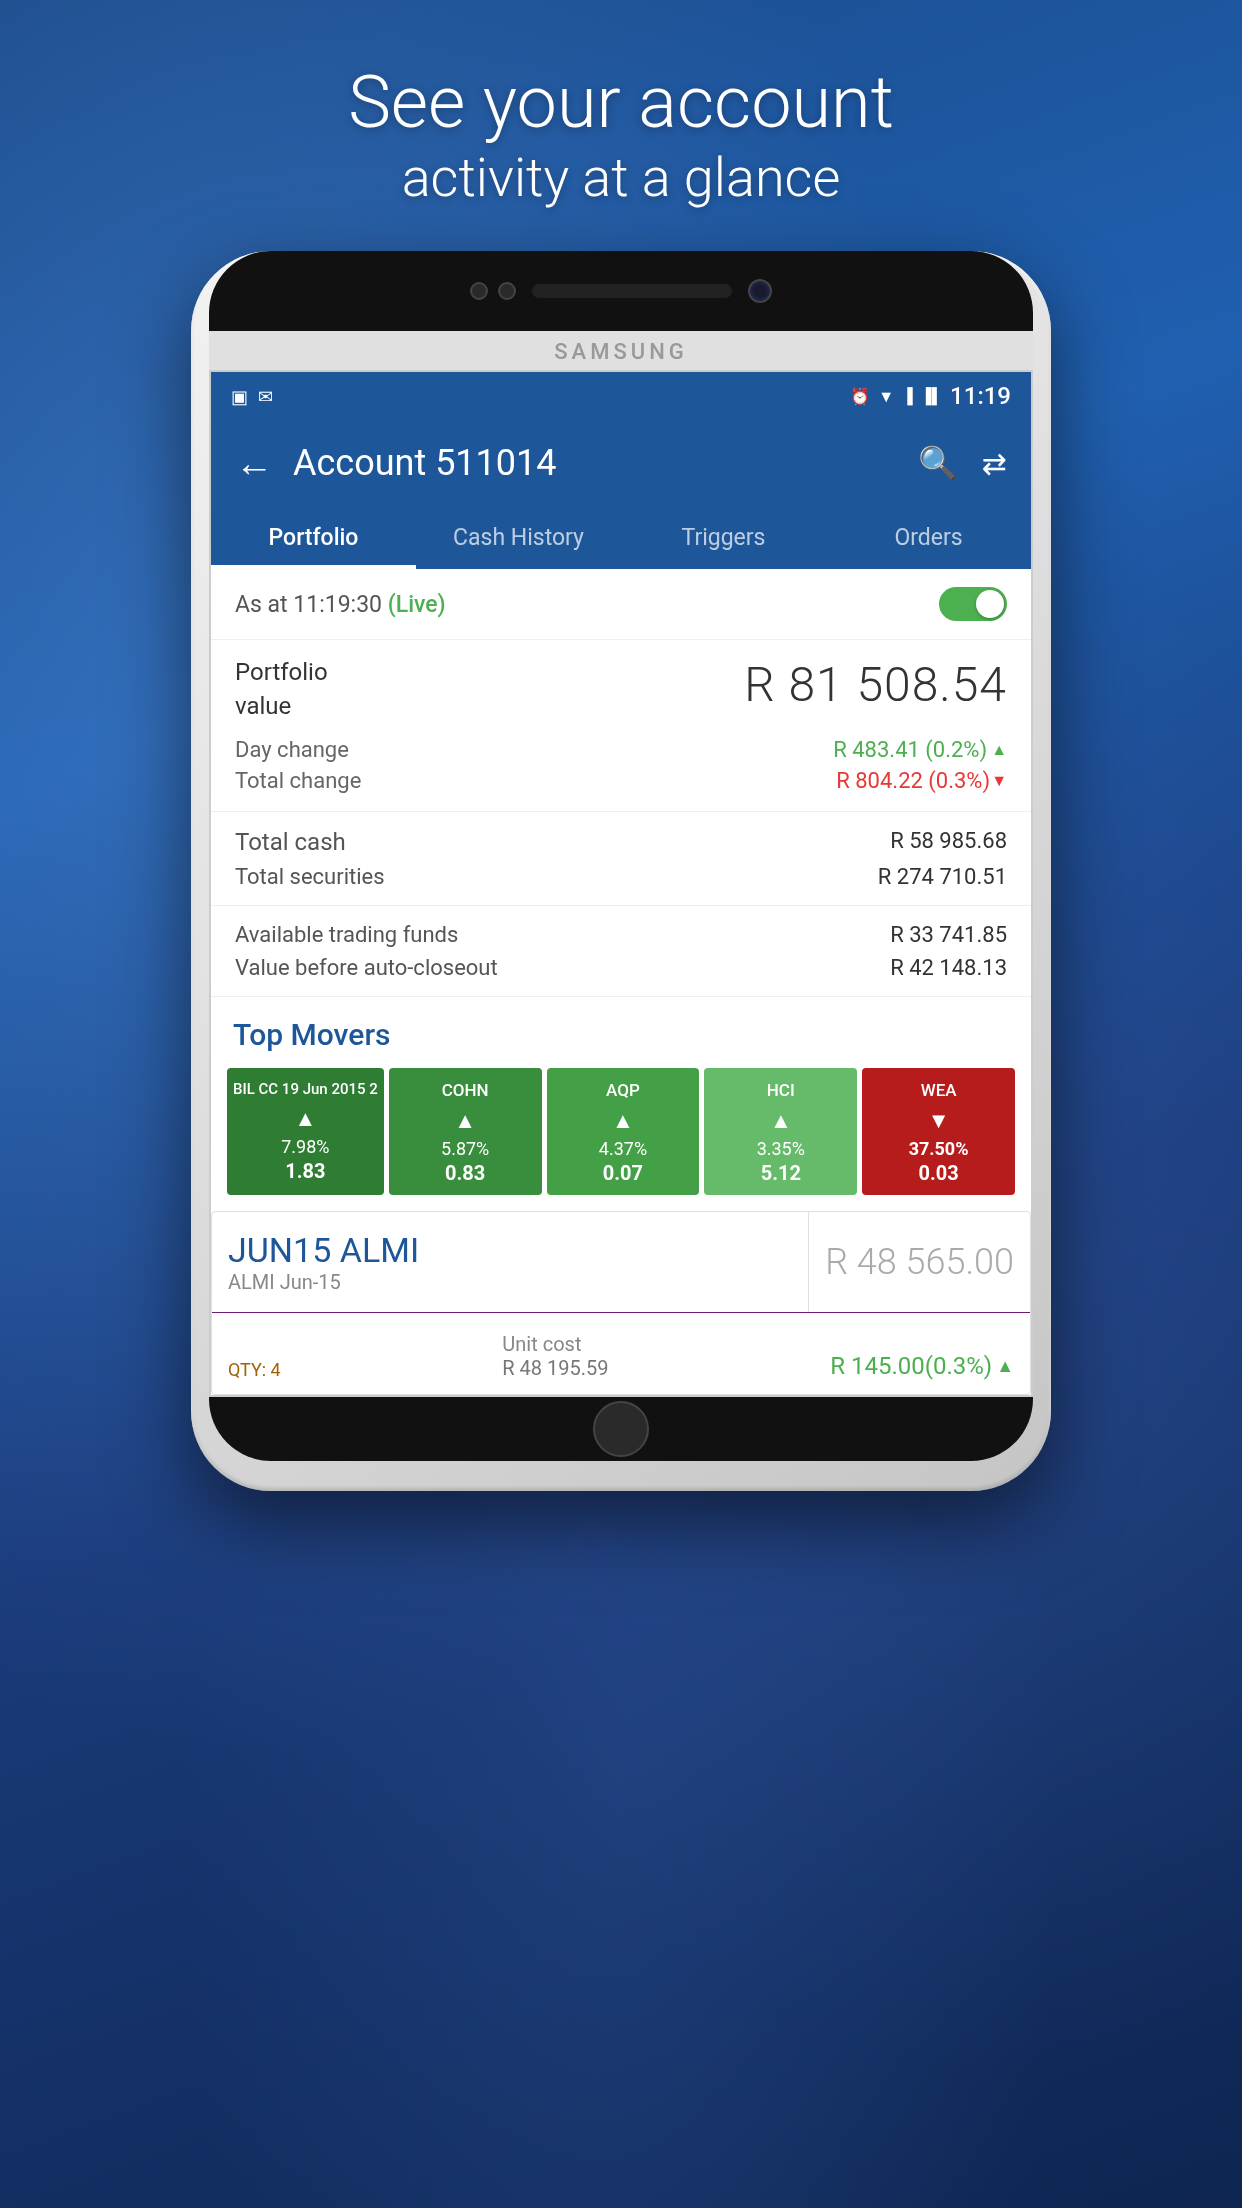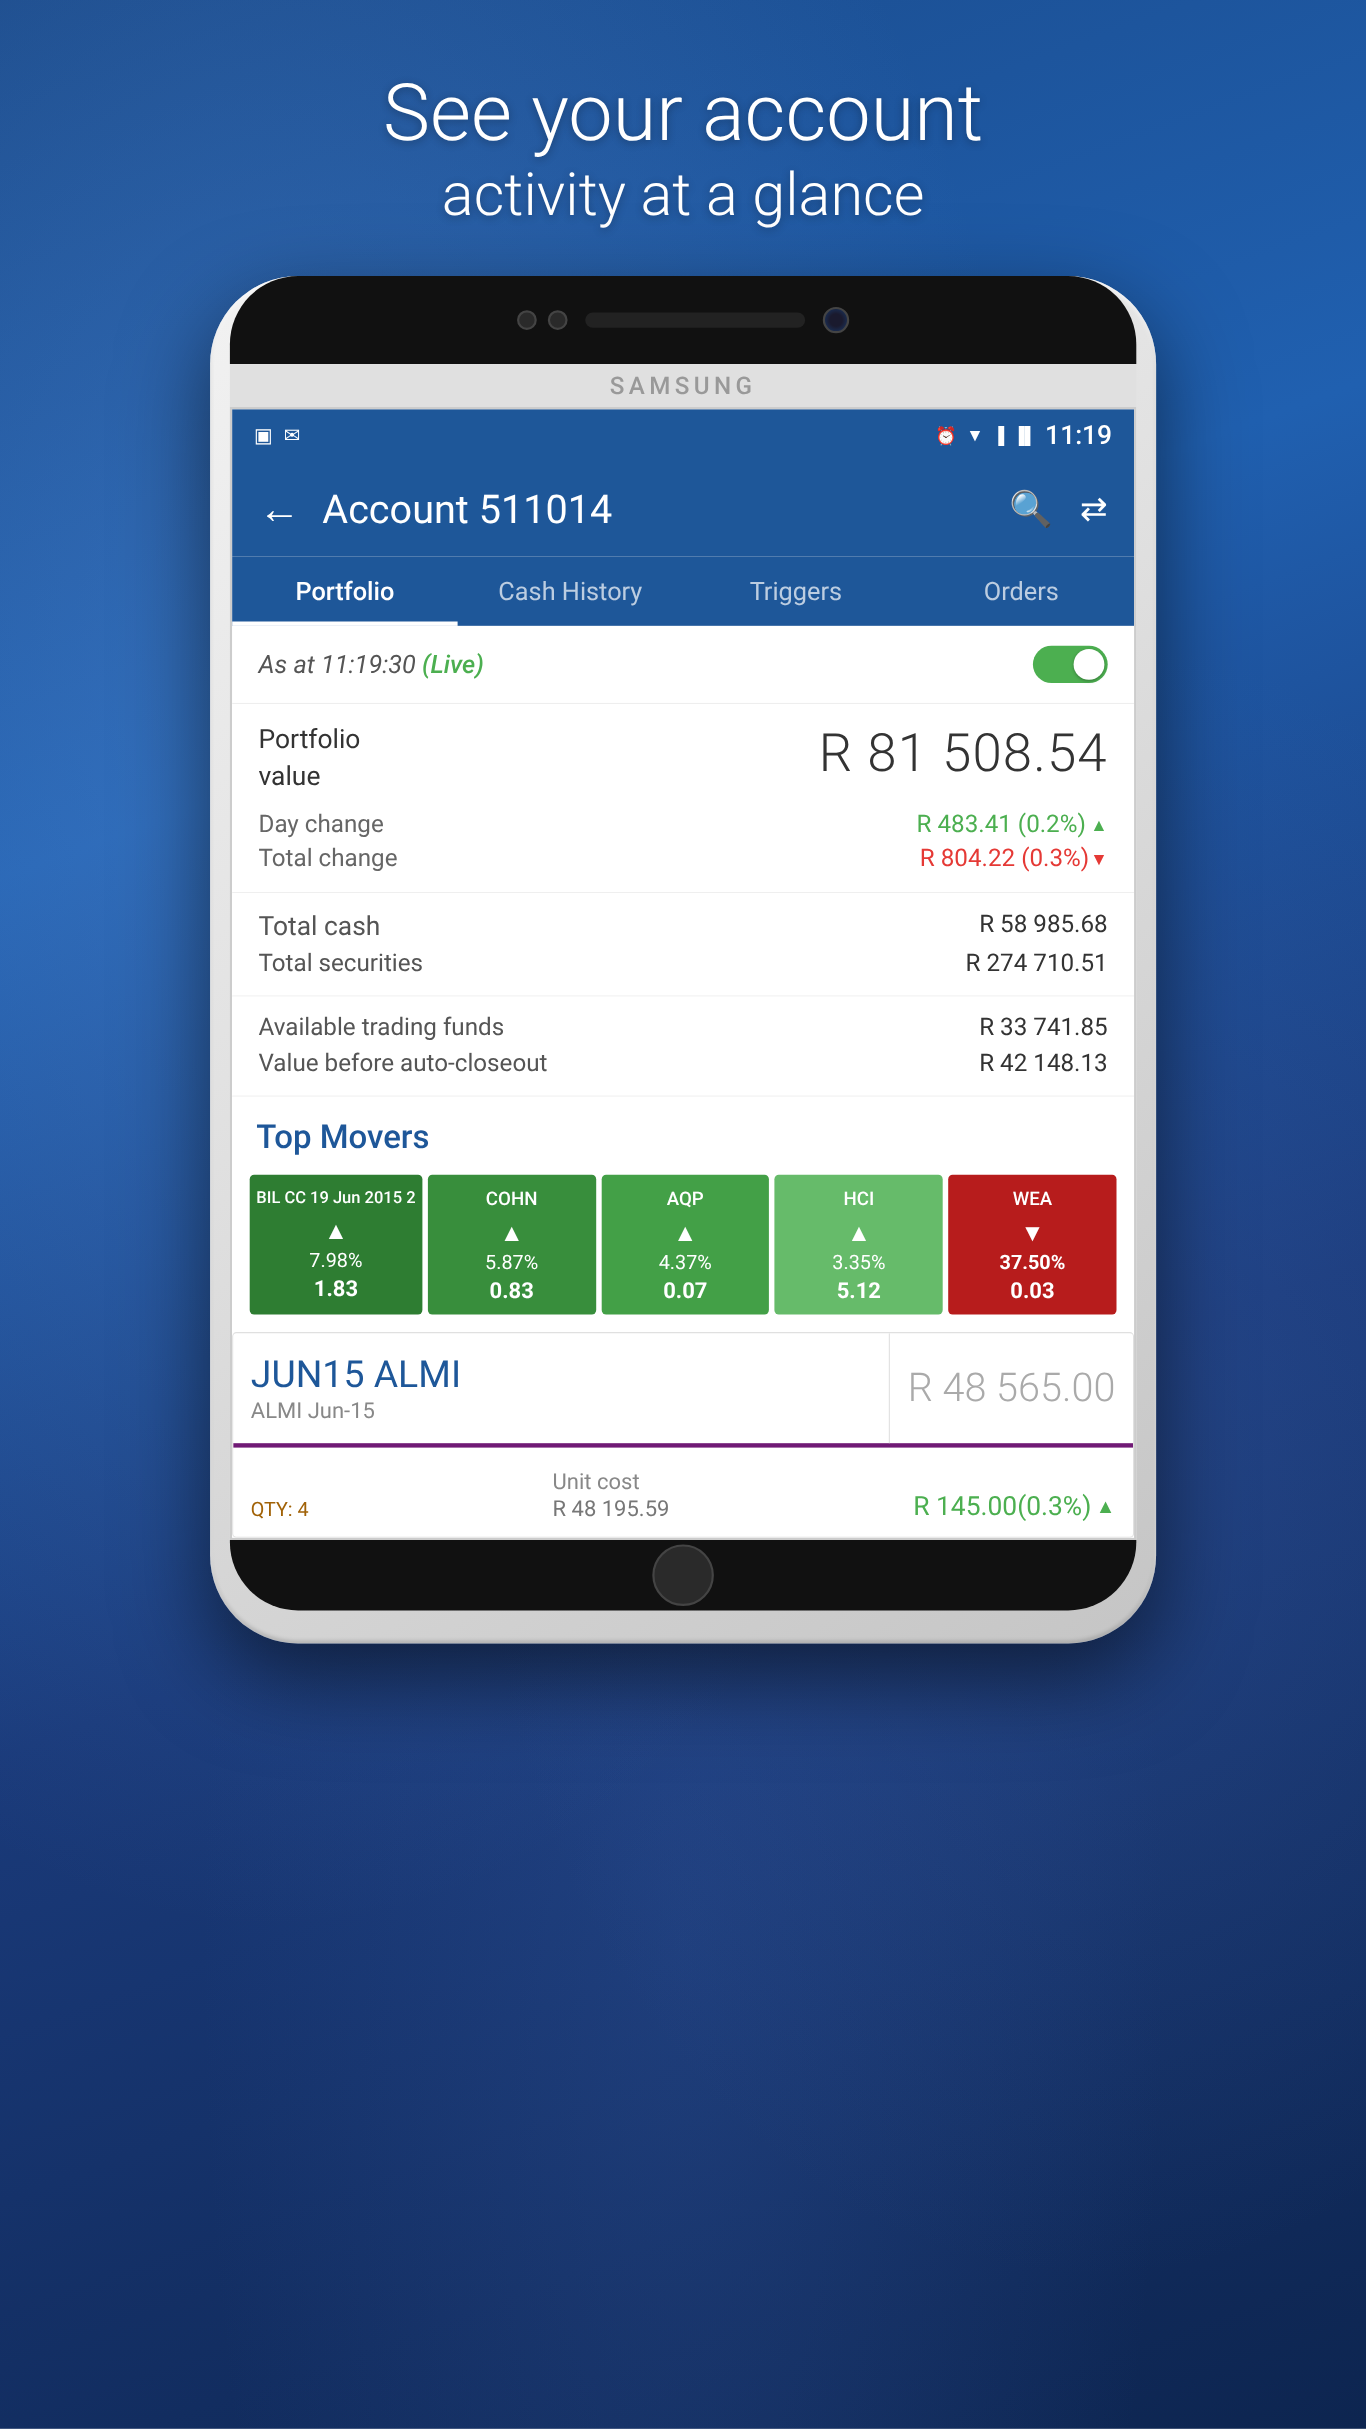--- a/index.html
+++ b/index.html
@@ -92,21 +92,21 @@
         <div style="flex:1;text-align:center;padding:18px 0;font-size:23px;color:rgba(255,255,255,0.7);cursor:pointer;">
           <span>Triggers</span>
         </div>
         <div style="flex:1;text-align:center;padding:18px 0;font-size:23px;color:rgba(255,255,255,0.7);cursor:pointer;">
           <span>Orders</span>
         </div>
       </div>
 
       <div style="background:white;">
 
-        <div style="display:flex;align-items:center;justify-content:space-between;padding:18px 24px;border-bottom:1px solid #eee;font-style:italic;">
+        <div style="display:flex;align-items:center;justify-content:space-between;padding:18px 24px;border-bottom:1px solid #eee;">
           <span style="font-size:23px;color:#555;">
             <span>As at 11:19:30</span>
             <span style="color:#4caf50;font-weight:500;">(Live)</span>
           </span>
           <div style="width:68px;height:34px;background:#4caf50;border-radius:17px;position:relative;cursor:pointer;">
             <div style="position:absolute;right:3px;top:3px;width:28px;height:28px;background:white;border-radius:50%;box-shadow:0 1px 3px rgba(0,0,0,0.3);"></div>
           </div>
         </div>
 
         <div style="padding:16px 24px 18px;background:white;border-bottom:1px solid #eee;">
@@ -190,21 +190,21 @@
             <div style="flex:1;background:#b71c1c;border-radius:4px;padding:12px 6px 10px;text-align:center;color:white;cursor:pointer;">
               <div style="font-size:17px;font-weight:500;margin-bottom:8px;">WEA</div>
               <div style="font-size:22px;margin-bottom:4px;">▼</div>
               <div style="font-size:18px;margin-bottom:2px;font-weight:bold;">37.50%</div>
               <div style="font-size:20px;font-weight:700;">0.03</div>
             </div>
           </div>
         </div>
 
         <div style="background:white;border:1px solid #e0e0e0;border-radius:4px;margin:0 0 0 0;overflow:hidden;cursor:pointer;">
-          <div style="display:flex;border-bottom:4px solid #701a75;">
+          <div style="display:flex;border-bottom:1px solid #701a75;">
             <div style="flex:1;padding:18px 16px;border-right:1px solid #e0e0e0;">
               <div style="font-size:34px;color:#1e5799;font-weight:400;">JUN15 ALMI</div>
               <div style="font-size:20px;color:#888;">ALMI Jun-15</div>
             </div>
             <div style="padding:18px 16px;text-align:right;display:flex;align-items:center;">
               <div style="font-size:36px;color:#aaa;font-weight:300;">R 48 565.00</div>
             </div>
           </div>
           <div style="display:flex;padding:14px 16px;justify-content:space-between;align-items:flex-end;">
             <div style="font-size:18px;color:#a16207;margin-top:32px;">QTY: 4</div>

